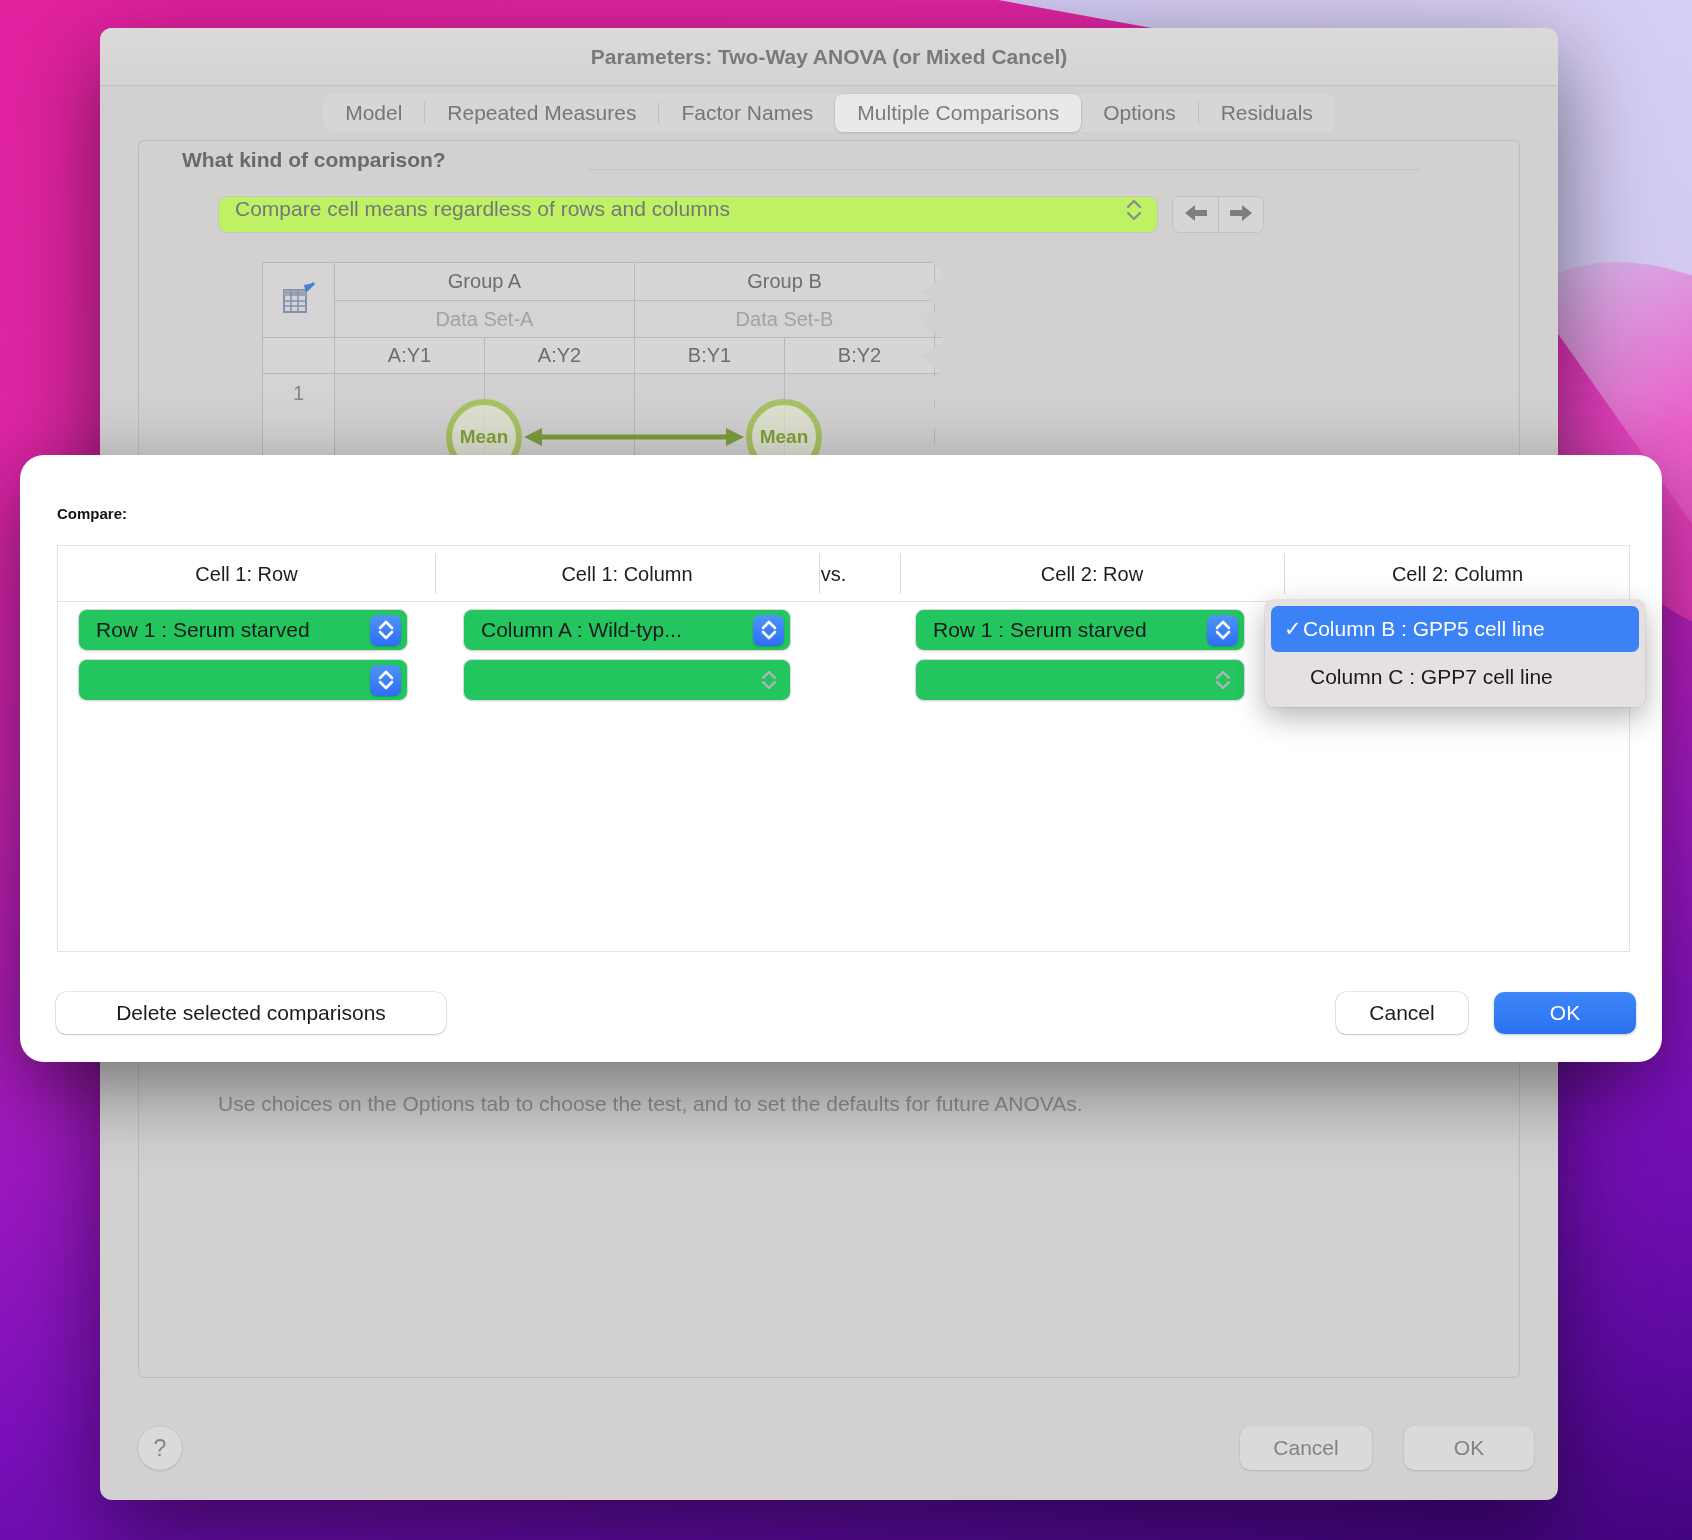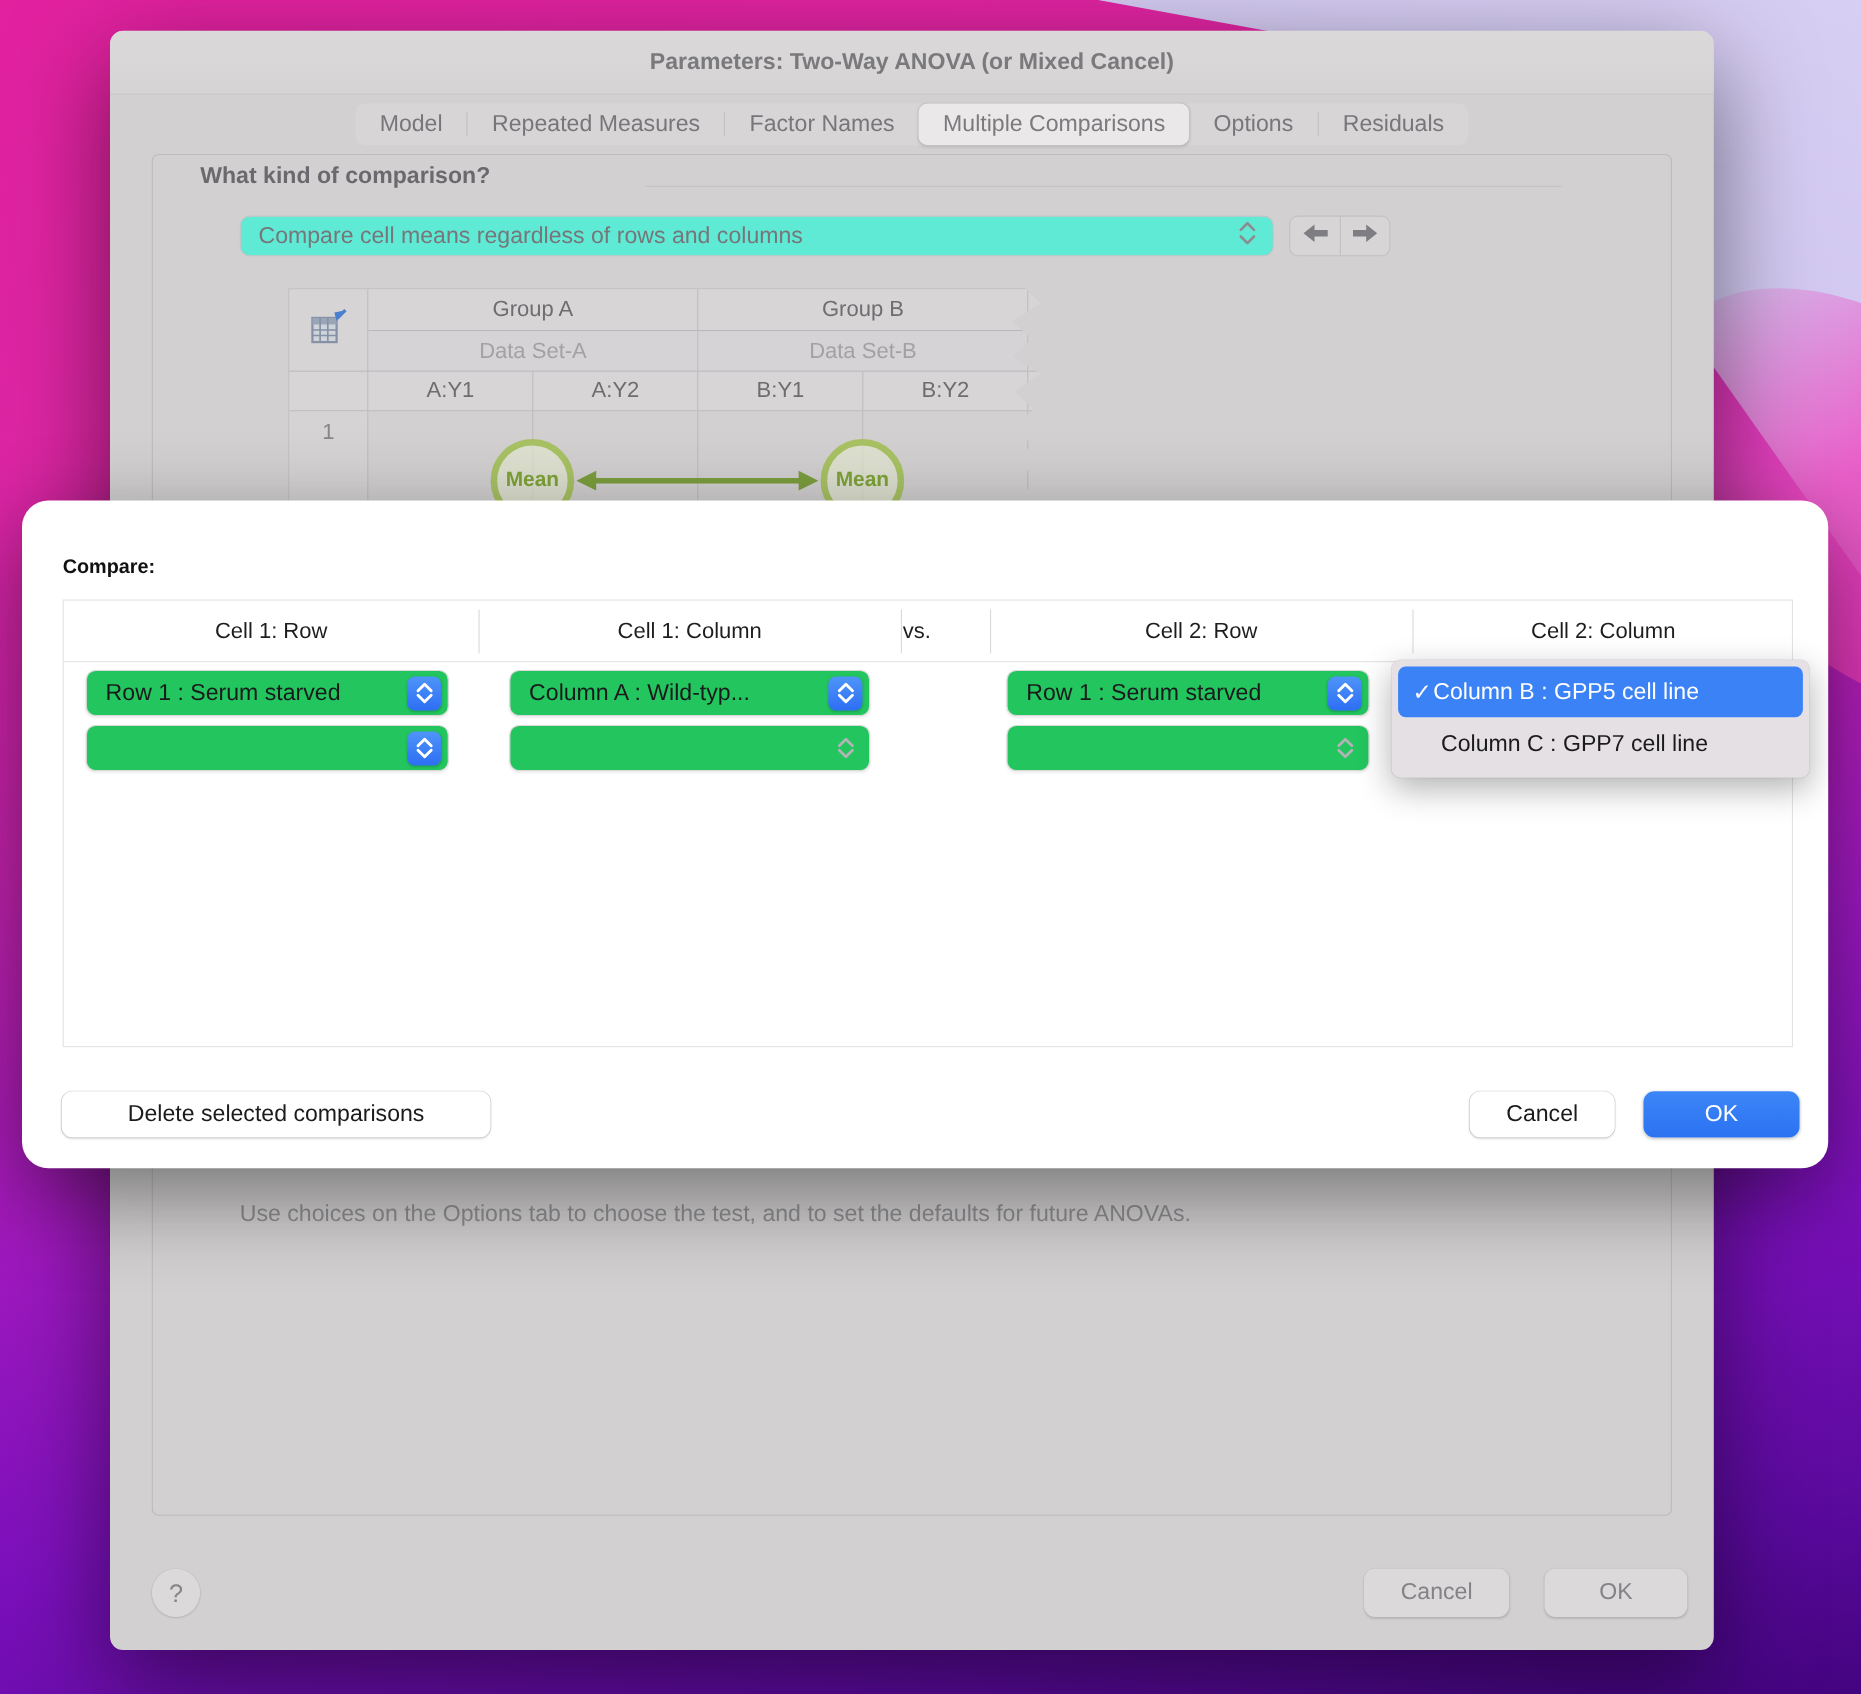--- a/index.html
+++ b/index.html
@@ -31,22 +31,22 @@
   .tab.selected { background:#eae8e9; box-shadow:0 1px 3px rgba(0,0,0,.12), 0 0 0 0.5px #c8c6c7; color:#7b7a7d; }
   .tabsep { width:1px; height:22px; background:#c2c0c1; }
 
   .content-panel { position:absolute; left:38px; top:112px; width:1382px; height:1238px;
     border:1px solid #bdbbbc; border-radius:6px; }
 
   .q-heading { position:absolute; left:82px; top:120px; font-size:21px; font-weight:bold; color:#6a696d;text-align:right; }
   .q-rule { position:absolute; left:487px; top:141px; width:833px; height:1px; background:#c5c3c6; }
 
   .combobox-dim { position:absolute; left:118px; top:168px; width:940px; height:37px;
-    background:#5eead4; border:1px solid #c6c4c5; border-radius:9px;
-    display:flex; align-items:center; padding:0 12px 0 16px; }
+    background:#bef264; border:1px solid #c6c4c5; border-radius:9px;
+    display:flex; padding:0 12px 0 16px; }
   .combobox-dim .cb-text { flex:1; font-size:21px; color:#77767a; white-space:nowrap; overflow:hidden; }
   .navbtns { position:absolute; left:1072px; top:168px; height:37px; display:flex;
     border:1px solid #c2c0c1; border-radius:8px; overflow:hidden; }
   .navbtn { width:45px; height:100%; background:#d7d5d6; display:flex; align-items:center; justify-content:center; }
   .navbtn + .navbtn { border-left:1px solid #c2c0c1; }
 
   
   .ptable { position:absolute; left:162px; top:234px; width:688px; height:200px;
     display:grid; grid-template-columns:72px 150px 150px 150px 150px 16px;
     grid-template-rows:38px 37px 36px 89px;
@@ -78,21 +78,21 @@
     display:flex; align-items:center; justify-content:center; font-size:23px; color:#858488; }
   .dim-btn { position:absolute; top:1398px; height:44px; border-radius:10px; background:#dbd9da;
     box-shadow:0 1px 2px rgba(0,0,0,.12), 0 0 0 0.5px #c9c7c8;
     display:flex; align-items:center; justify-content:center; font-size:21px; color:#838286; }
   .dim-cancel { left:1140px; width:132px; }
   .dim-ok { left:1304px; width:130px; }
 
   
   .sheet { position:absolute; left:20px; top:455px; width:1642px; height:607px;
     background:#ffffff; border-radius:24px; box-shadow:0 25px 80px rgba(0,0,0,.45); z-index:10; }
-  .sheet-title { position:absolute; left:37px; top:50px; font-size:18px; font-weight:bold; color:#111113; }
+  .sheet-title { position:absolute; left:37px; top:50px; font-size:15px; font-weight:bold; color:#111113; }
 
   .cmp-table { position:absolute; left:37px; top:90px; width:1573px; height:407px;
     border:1px solid #e3e3e3; background:#fff; }
   .cmp-head { position:absolute; left:0; top:0; width:100%; height:56px; border-bottom:1px solid #e3e3e3; }
   .cmp-h { position:absolute; top:0; height:56px; display:flex; align-items:center; justify-content:center;
     font-size:20px; color:#1d1d1f; }
   .cmp-sep { position:absolute; top:8px; width:1px; height:40px; background:#d9d9d9; }
 
   .dd { position:absolute; height:42px; background:#22c55e; border:1px solid #d9d9d9; border-radius:9px;
     box-shadow:0 1px 2px rgba(0,0,0,.08); display:flex; align-items:center; padding:0 6px 0 17px; }

